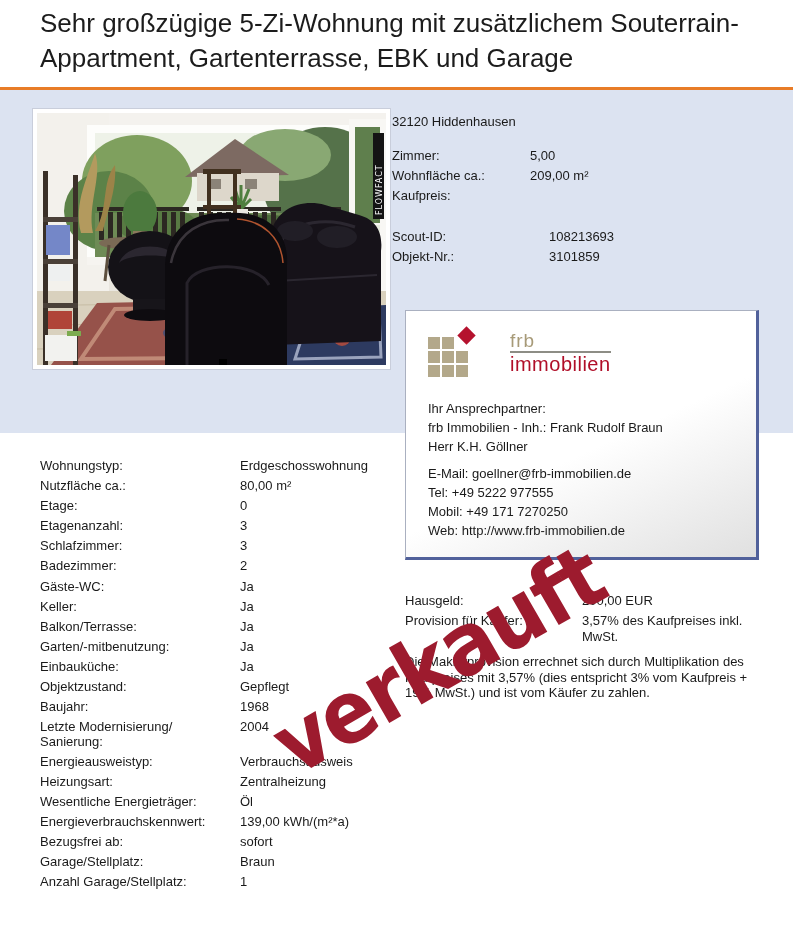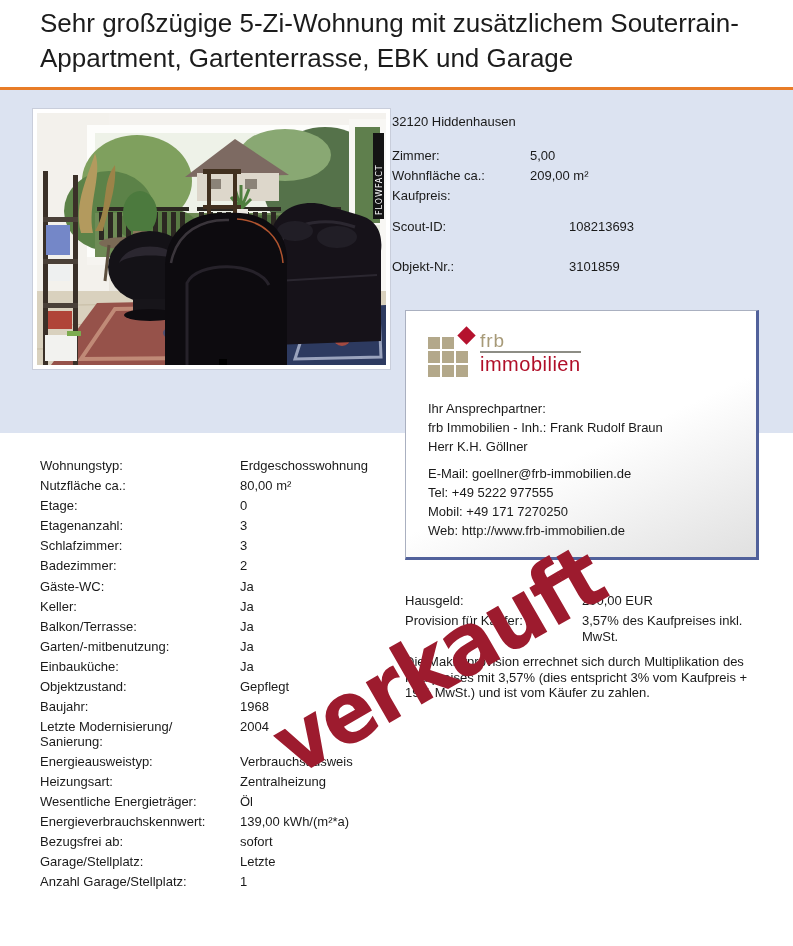--- a/index.html
+++ b/index.html
@@ -16,35 +16,35 @@
 
   
   .photo-frame { position:absolute; left:33px; top:109px; width:357px; height:260px;
     background:#ffffff; padding:4px; box-shadow:0 0 0 1px #c9cedb; }
   .photo-frame svg { display:block; }
 
   
   .summary { position:absolute; left:392px; top:112px; width:370px; font-size:13px; line-height:20px; }
   .summary .address { margin-bottom:14px; }
   .kv-grid { display:grid; grid-template-columns:138px 1fr; }
-  .kv-grid.ids { grid-template-columns:157px 1fr; margin-top:11px;gap:20px; }
+  .kv-grid.ids { grid-template-columns:157px 1fr; margin-top:21px; }
 
   
   .card { position:absolute; left:405px; top:310px; width:354px; height:250px;
     background:linear-gradient(155deg,#ffffff 55%, #e0e0e0 100%);
     border:1px solid #aab0c0; border-right:3px solid #51619b; border-bottom:3px solid #51619b;
     padding:20px 22px 0 22px; z-index:5; }
   .logo { display:flex; align-items:flex-start; gap:10px; height:56px; }
   .logo-grid { position:relative; width:42px; height:42px; margin-top:6px;
     display:grid; grid-template-columns:repeat(3,12px); grid-template-rows:repeat(3,12px); gap:2px; }
   .logo-grid .sq { background:#b3a88a; }
   .logo-grid .sq.empty { background:transparent; }
   .logo-diamond { position:absolute; right:-3px; top:-8px; width:13px; height:13px;
     background:#b5122e; transform:rotate(45deg); }
-  .logo-text { display:inline-block; line-height:1; }
+  .logo-text { display:inline-block; line-height:1;margin-left:30px; }
   .logo-frb { display:block; color:#a79a78; font-size:19px; letter-spacing:1px;
     border-bottom:2px solid #8d8d85; padding-bottom:1px; }
   .logo-immo { display:block; color:#b00e28; font-size:20px; letter-spacing:.5px; margin-top:1px; }
   .card .heading { font-weight:normal; font-size:13px; margin-top:12px; line-height:19px; }
   .card .line { font-size:13px; line-height:19px; }
   .card .grp { margin-top:8px; }
 
   
   .details { position:absolute; left:40px; top:459px; width:365px; font-size:13px; }
   .details .row { display:flex; margin-bottom:5.6px; }
@@ -346,21 +346,21 @@
     <div class="row">
         <span class="lbl">Energieverbrauchskennwert:</span>
         <span class="val">139,00 kWh/(m²*a)</span>
       </div>
     <div class="row">
         <span class="lbl">Bezugsfrei ab:</span>
         <span class="val">sofort</span>
       </div>
     <div class="row">
         <span class="lbl">Garage/Stellplatz:</span>
-        <span class="val">Letzte</span>
+        <span class="val">Braun</span>
       </div>
     <div class="row">
         <span class="lbl">Anzahl Garage/Stellplatz:</span>
         <span class="val">1</span>
       </div>
   </div>
 
   <div class="costs">
     <div class="row">
       <span class="lbl">Hausgeld:</span>

